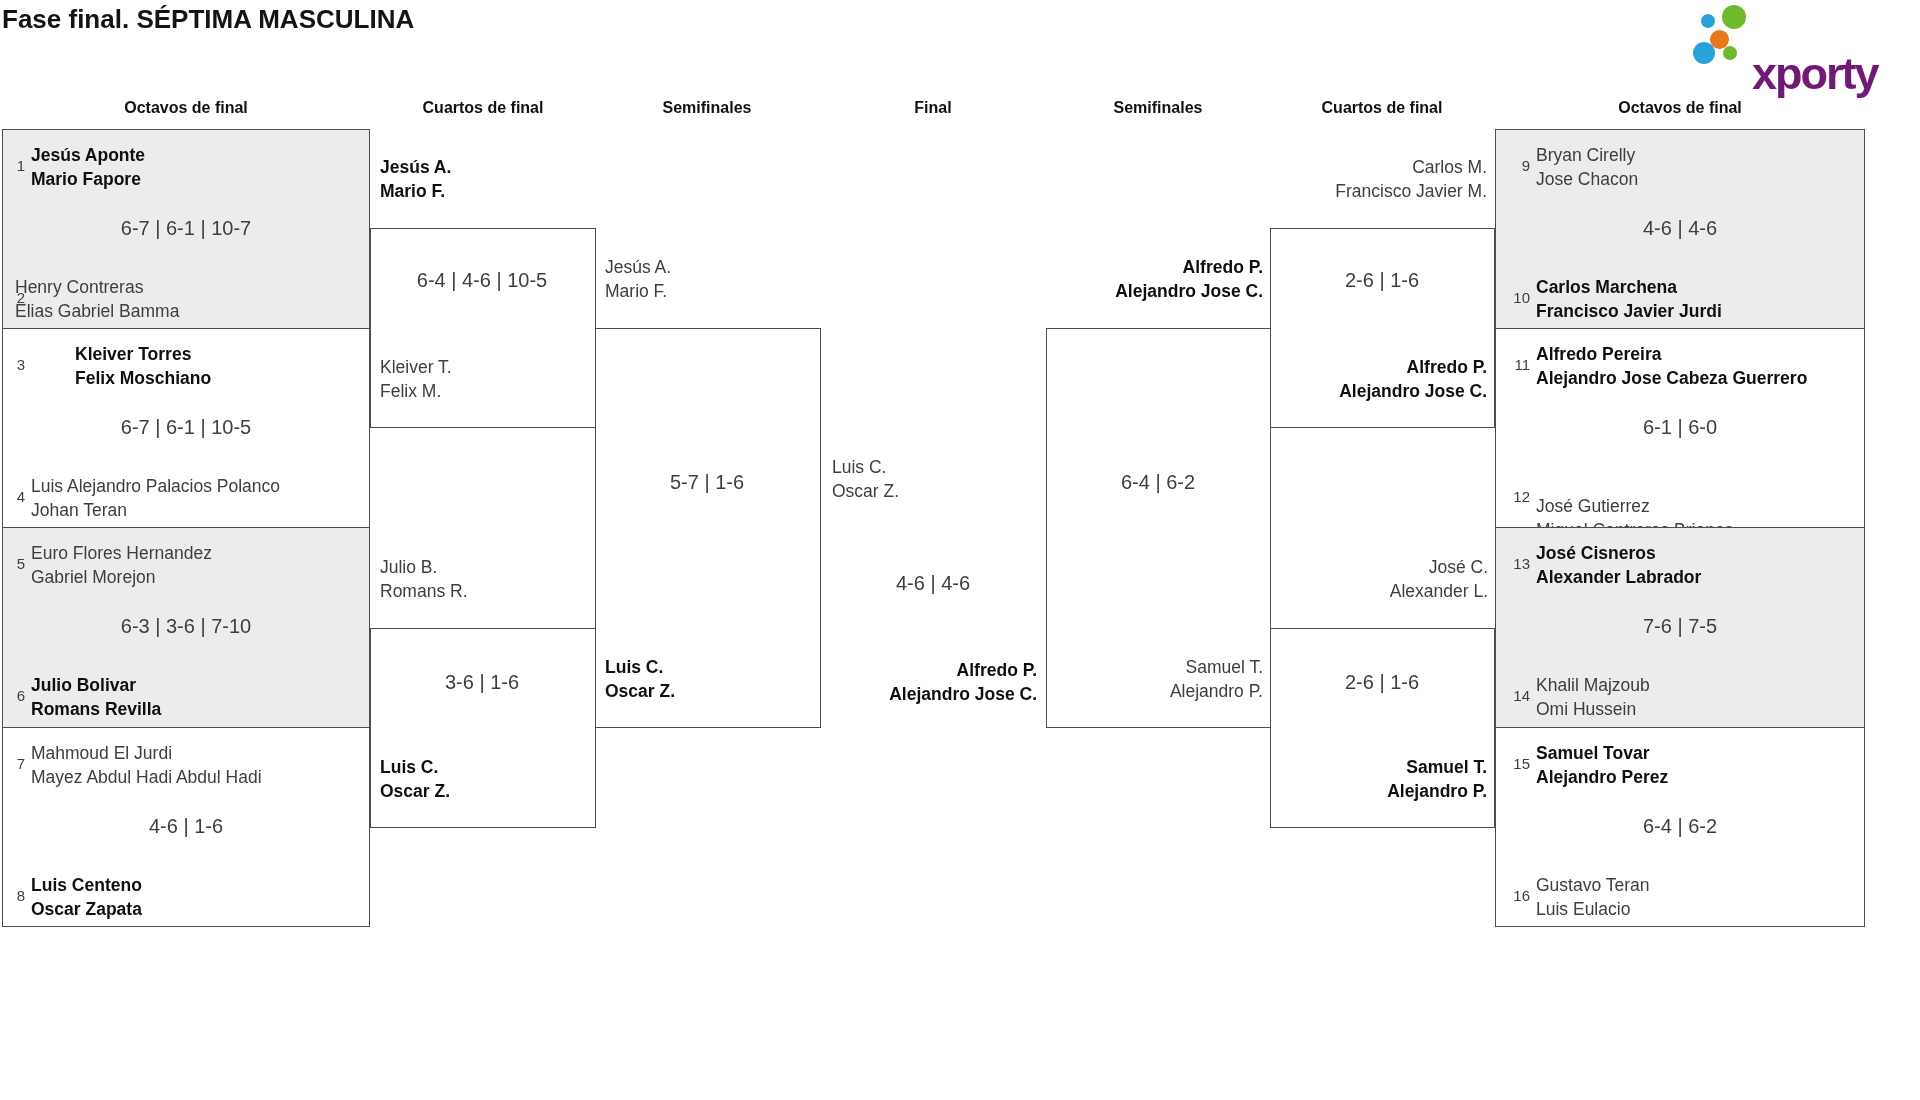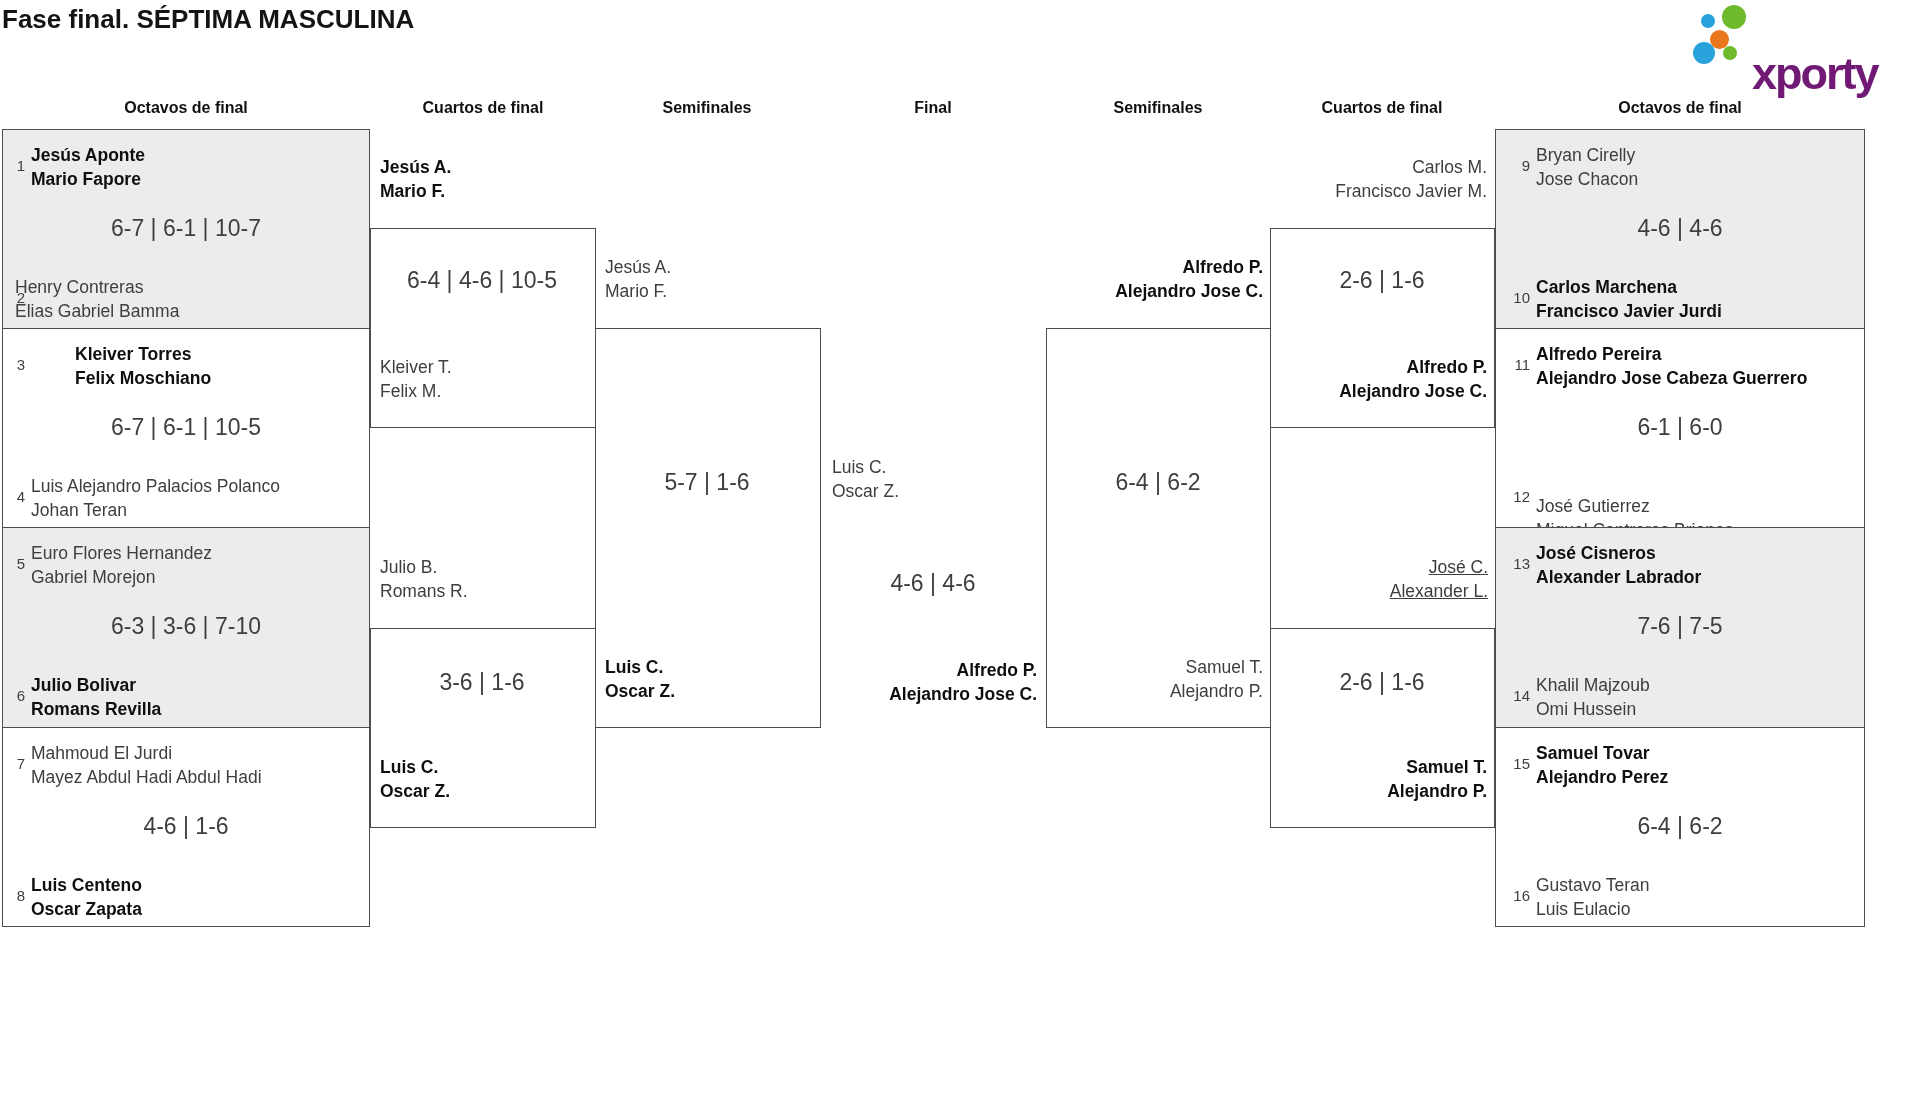--- a/index.html
+++ b/index.html
@@ -8,21 +8,21 @@
   .title{position:absolute;left:2px;top:3px;font-size:26px;line-height:33px;font-weight:700;color:#141414;}
   .hdr{position:absolute;top:99px;transform:translateX(-50%);font-weight:700;font-size:16px;
        white-space:nowrap;color:#111;}
   .box{position:absolute;border:1px solid #4d4d4d;box-sizing:border-box;background:#fff;}
   .box.fill{background:#ececec;}
   .frame{position:absolute;border:1px solid #4d4d4d;box-sizing:border-box;background:transparent;}
   .team{position:absolute;font-size:17.5px;line-height:24px;color:#3e3e3e;white-space:nowrap;}
   .team span{display:block;}
   .team.w{font-weight:700;color:#0f0f0f;}
   .team.r{text-align:right;}
-  .score{position:absolute;font-size:23px;line-height:20px;color:#3e3e3e;white-space:nowrap;
+  .score{position:absolute;font-size:20px;line-height:20px;color:#3e3e3e;white-space:nowrap;
          transform:translateX(-50%);}
   .seed{position:absolute;font-size:15px;line-height:18px;color:#3e3e3e;text-align:right;width:22px;}
   .dot{position:absolute;border-radius:50%;}
   .brand{position:absolute;left:1752px;top:4px;font-size:45px;line-height:60px;font-weight:700;
          letter-spacing:-2px;color:#701a75;margin-top:40px;}
 </style>
 </head>
 <body>
 
 <div id="stage">
@@ -165,21 +165,21 @@
   <div class="team r" style="right:433px;top:155px;">
     <span>Carlos M.</span>
     <span>Francisco Javier M.</span>
   </div>
   <div class="score" style="left:1382px;top:270px;">2-6 | 1-6</div>
   <div class="team r w" style="right:433px;top:355px;">
     <span>Alfredo P.</span>
     <span>Alejandro Jose C.</span>
   </div>
 
-  <div class="team r" style="right:432px;top:555px;text-decoration:underline;">
+  <div class="team r" style="right:432px;top:555px;">
     <span>José C.</span>
     <span>Alexander L.</span>
   </div>
   <div class="score" style="left:1382px;top:672px;">2-6 | 1-6</div>
   <div class="team r w" style="right:433px;top:755px;">
     <span>Samuel T.</span>
     <span>Alejandro P.</span>
   </div>
 
   <div class="box fill" style="left:1495px;top:129px;width:370px;height:200px;">

